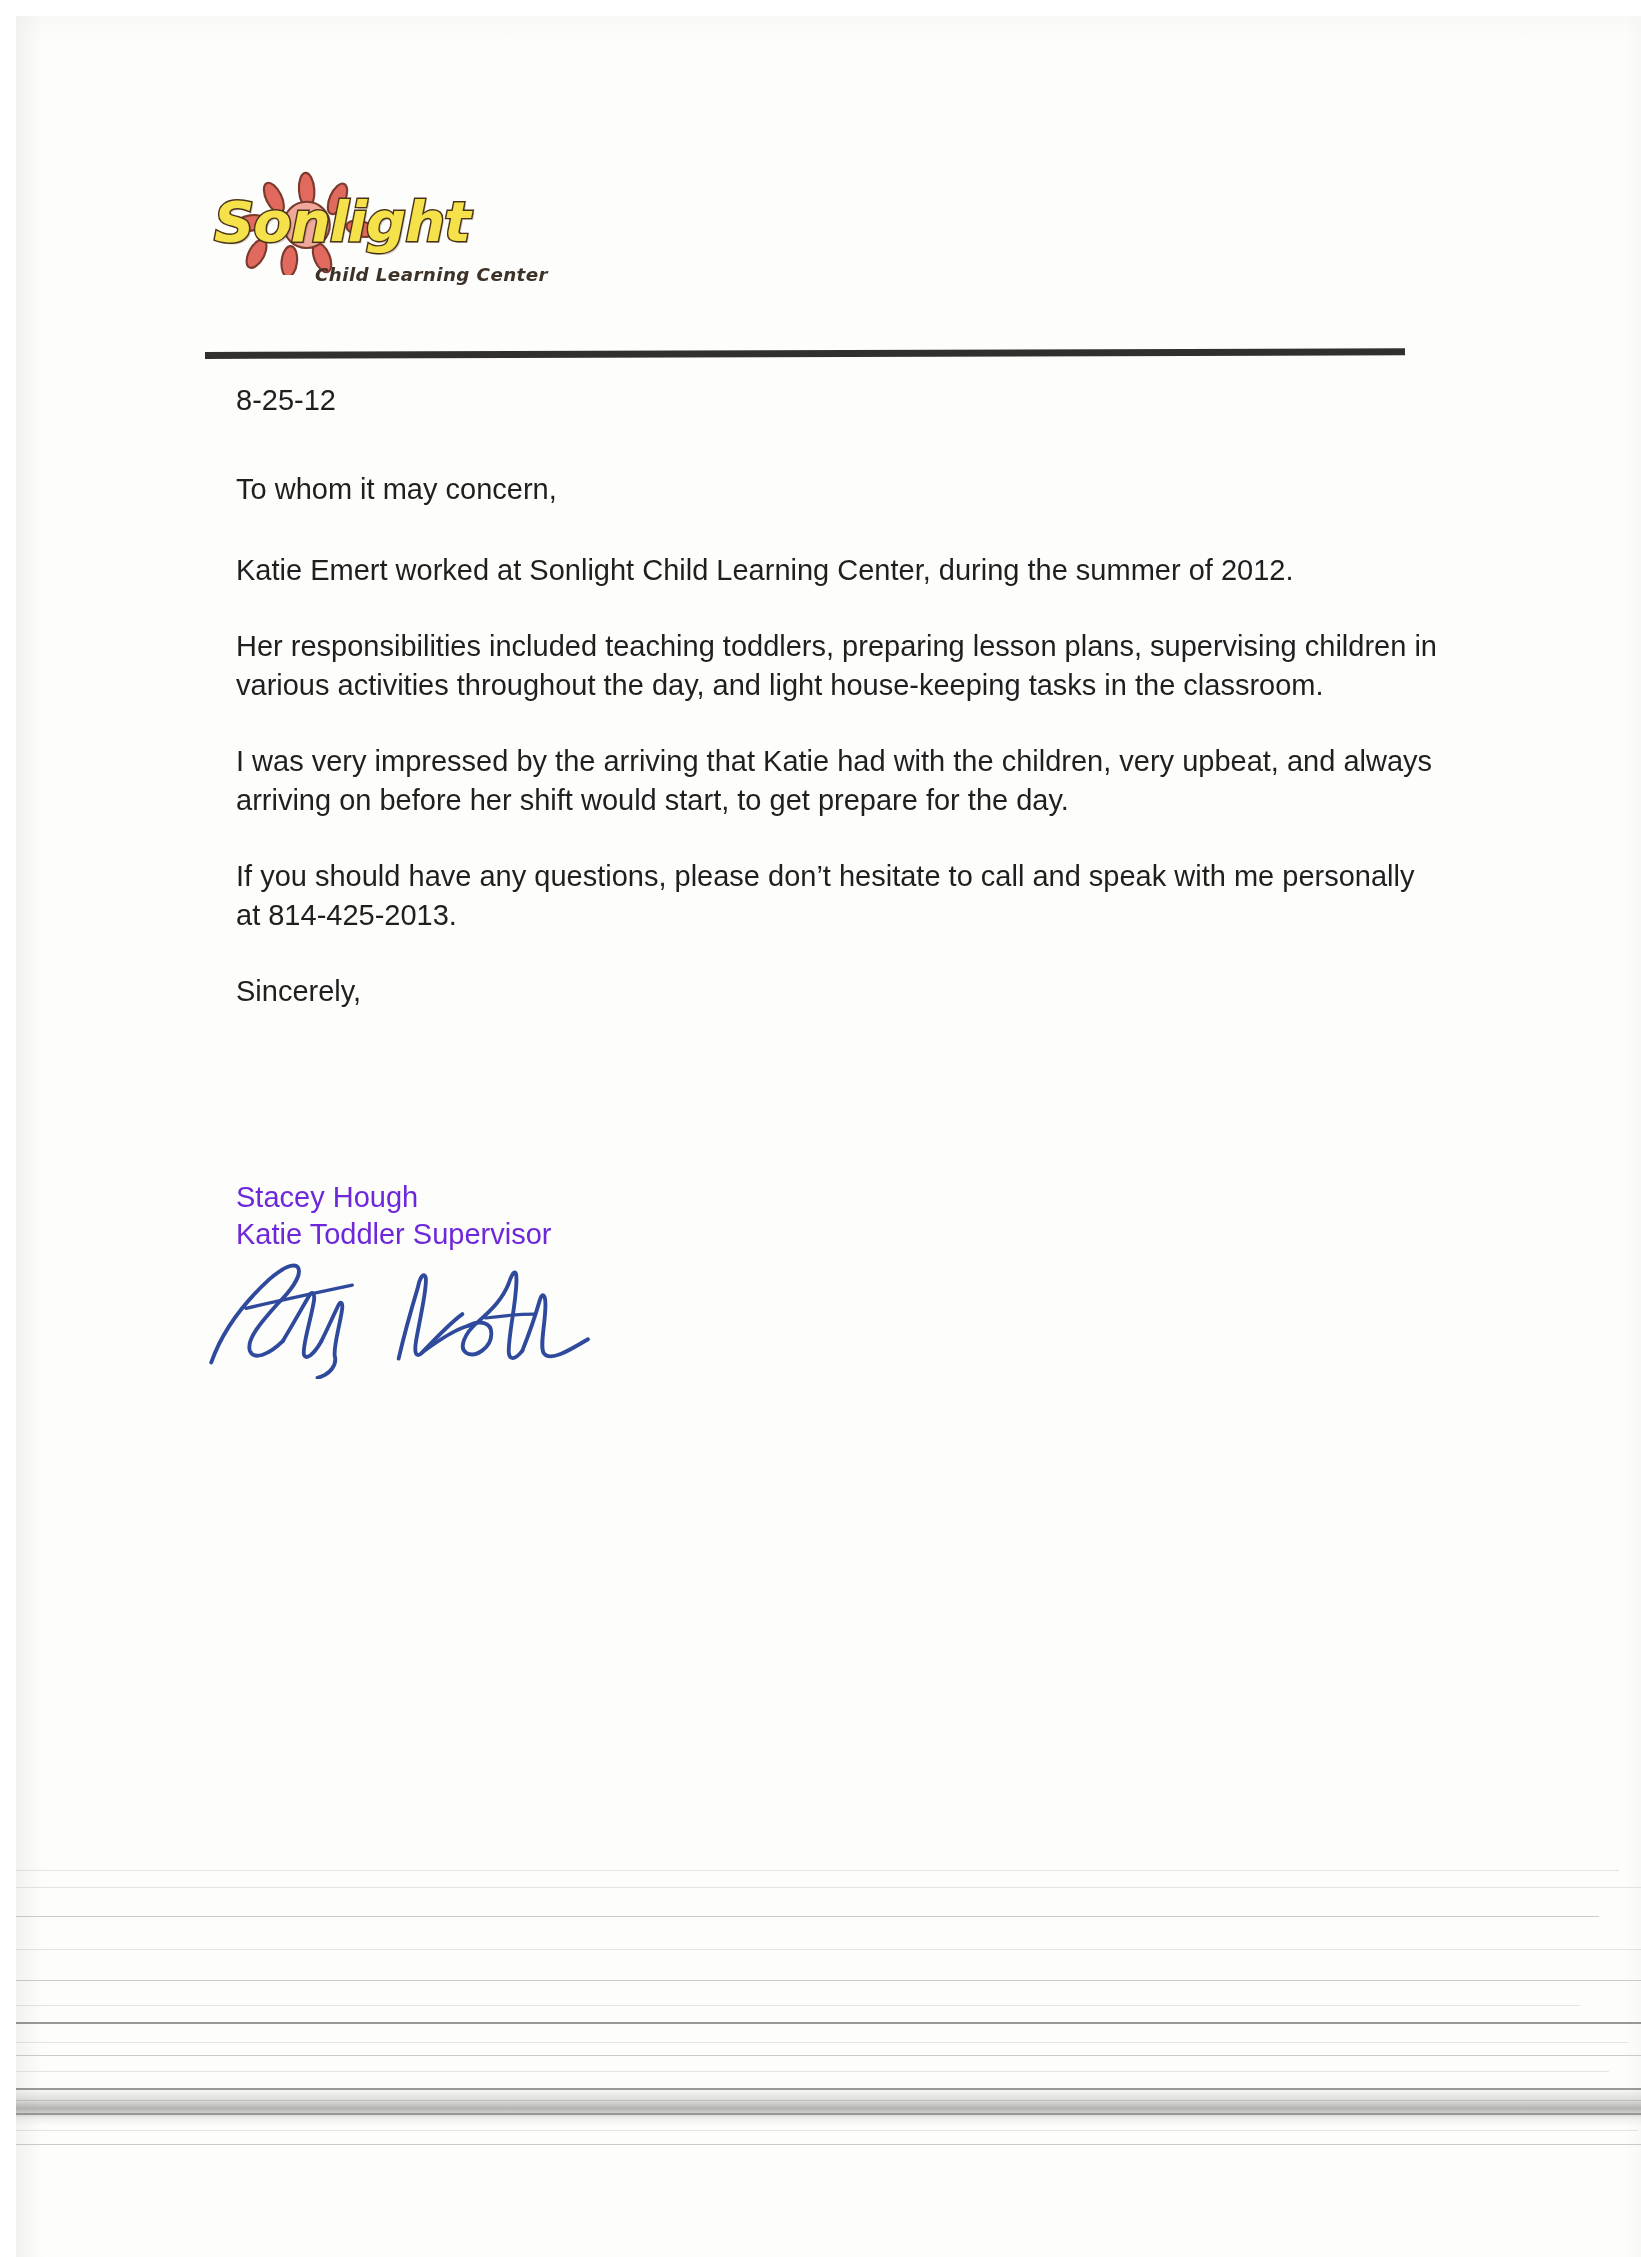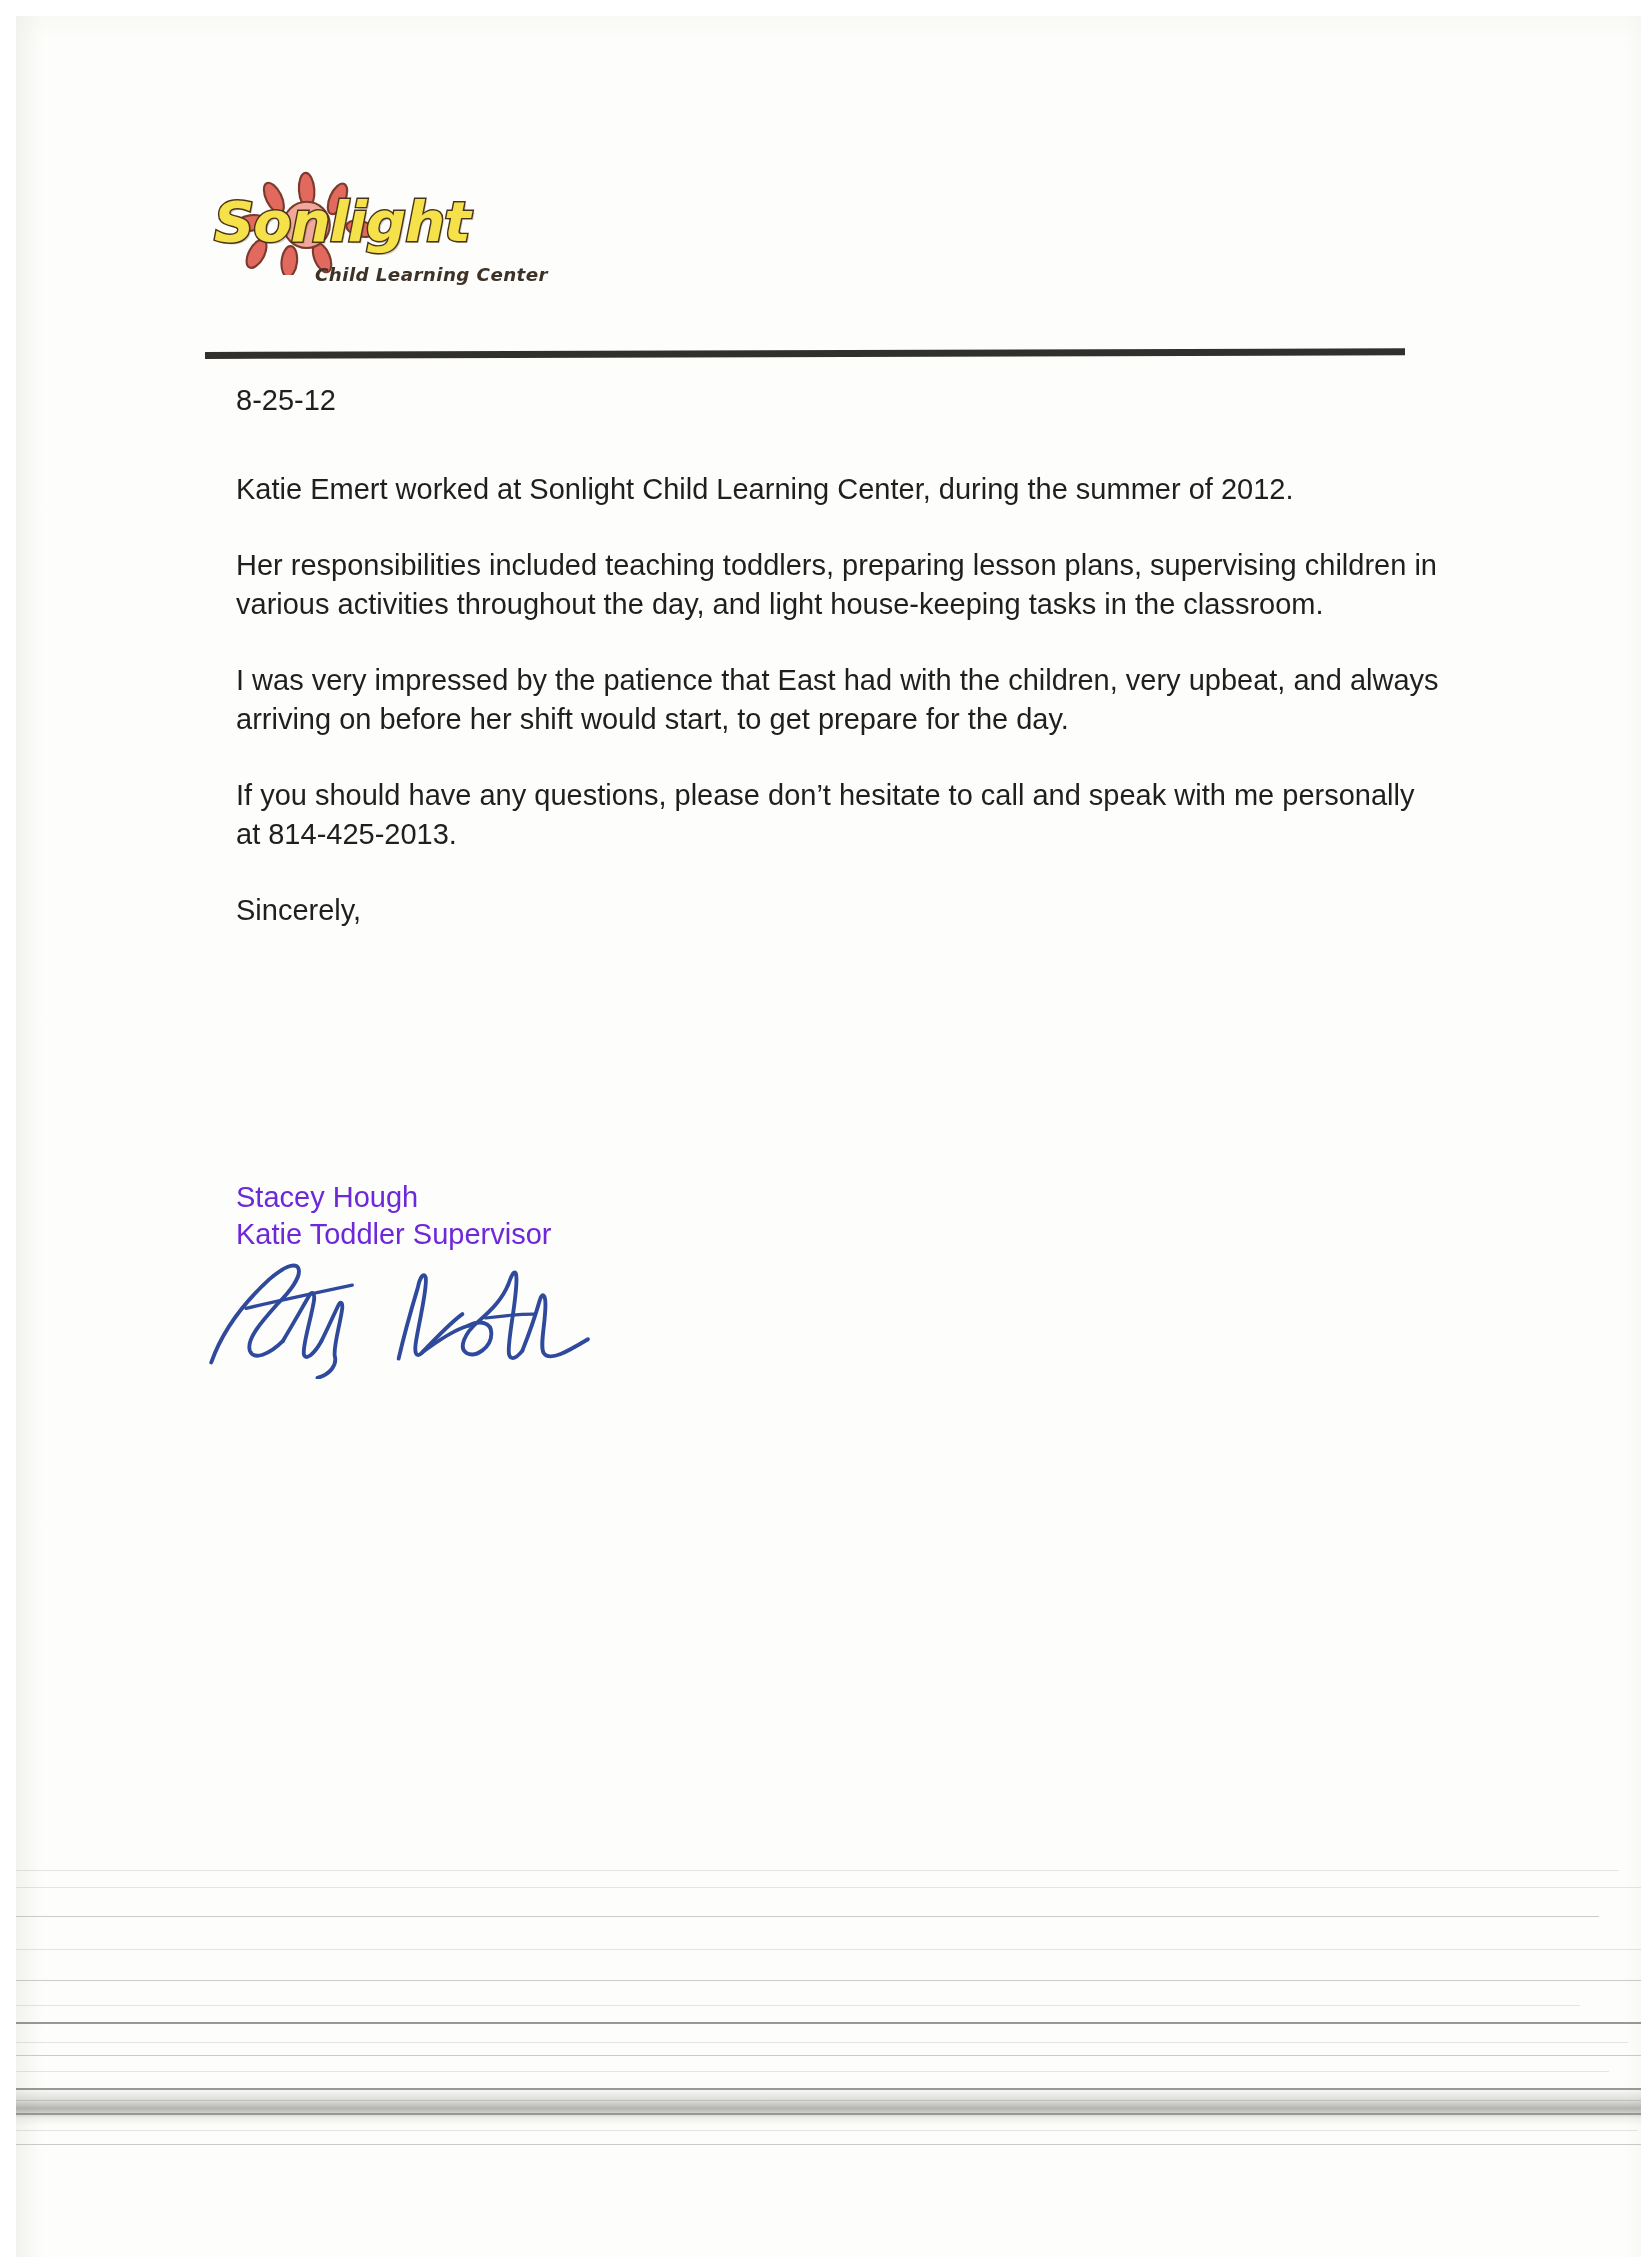--- a/index.html
+++ b/index.html
@@ -206,23 +206,24 @@
       <div id="logo-wordmark">Sonlight</div>
       <div id="logo-tagline">Child Learning Center</div>
     </div>
 
 
     <div id="header-rule"></div>
   </div>
 
   <div id="letter-body">
     <p class="block" id="date-line">8-25-12</p>
+    <p class="block" id="salutation">To whom it may concern,</p>
     <p class="block">Katie Emert worked at Sonlight Child Learning Center, during the summer of 2012.</p>
     <p class="block">Her responsibilities included teaching toddlers, preparing lesson plans, supervising children in various activities throughout the day, and light house-keeping tasks in the classroom.</p>
-    <p class="block">I was very impressed by the patience that East had with the children, very upbeat, and always arriving on before her shift would start, to get prepare for the day.</p>
+    <p class="block">I was very impressed by the arriving that Katie had with the children, very upbeat, and always arriving on before her shift would start, to get prepare for the day.</p>
     <p class="block">If you should have any questions, please don’t hesitate to call and speak with me personally at 814-425-2013.</p>
     <p class="block" id="closing">Sincerely,</p>
   </div>
 
   <div id="signature-area">
     <div id="signer-name">Stacey Hough</div>
     <div id="signer-title">Katie Toddler Supervisor</div>
 
     <svg id="signature-mark" viewBox="0 0 440 125">
       <g fill="none" stroke="#2f4a9c" stroke-linecap="round" stroke-linejoin="round">

